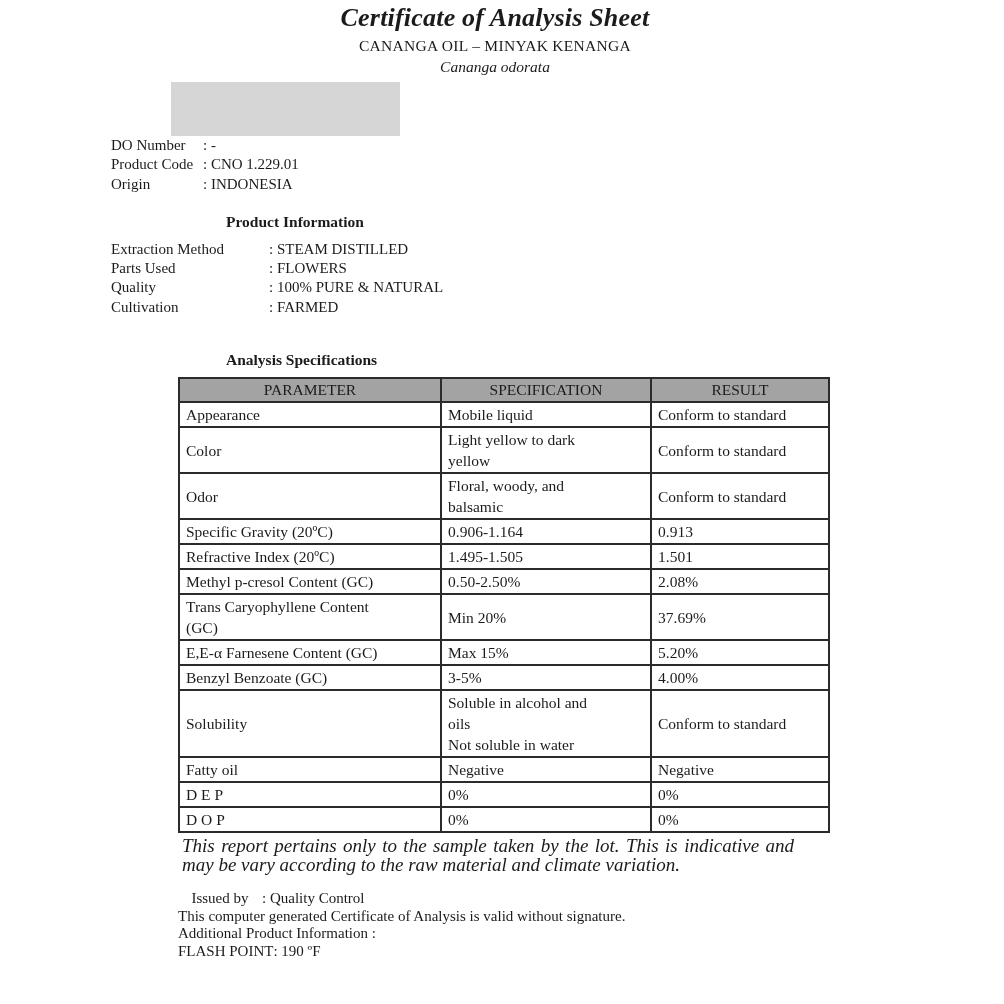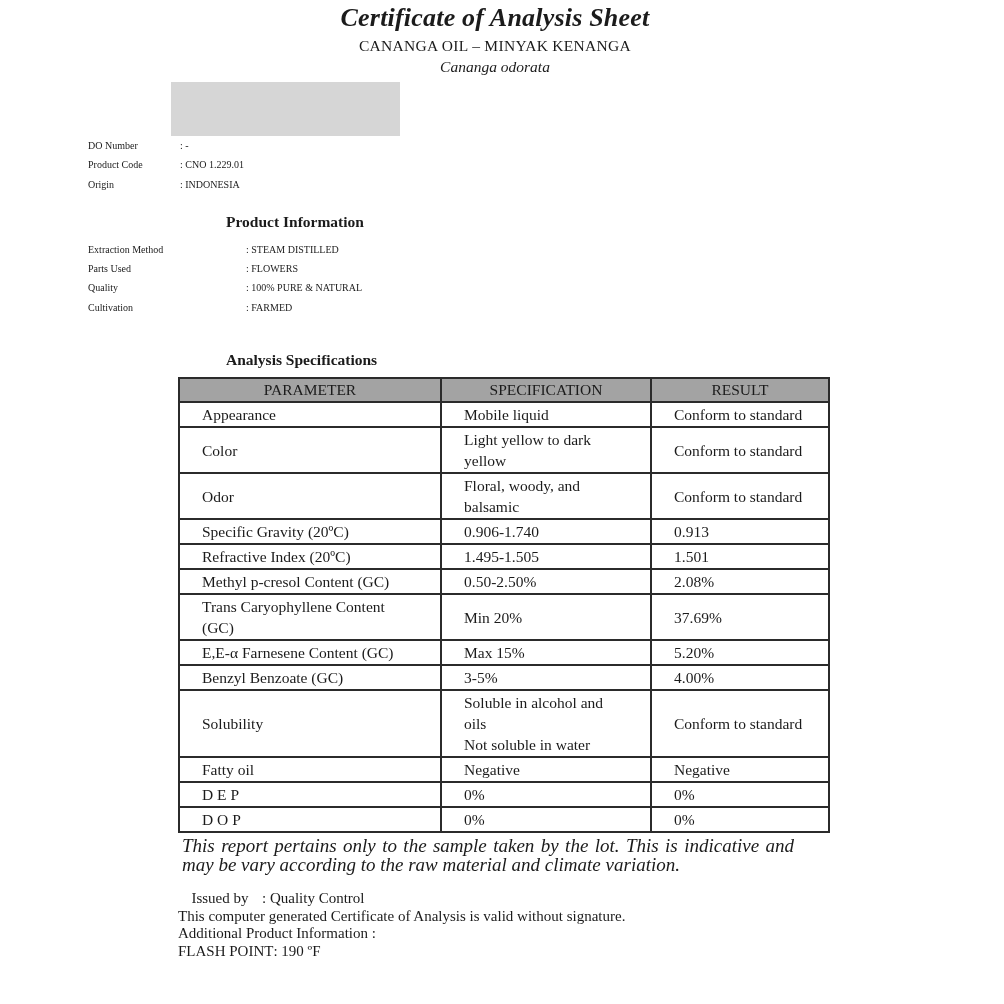--- a/index.html
+++ b/index.html
@@ -18,21 +18,21 @@
     margin: 0; font-size: 26px; line-height: 31px;
     font-style: italic; font-weight: 600; letter-spacing: 0.2px;
   }
   .doc-subtitle { margin-top: 3px; font-size: 15.5px; line-height: 19px; letter-spacing: 0.3px; }
   .doc-botanical { margin-top: 2px; font-size: 15.5px; line-height: 19px; font-style: italic; }
 
   
   .logo-box { margin: 6px 0 0 171px; width: 229px; height: 54px; background: #d6d6d6; }
 
   
-  .info-block { margin-left: 88px; font-size: 10px; font-family: Liberation Serif, serif; }
+  .info-block { margin-left: 111px; font-size: 15px; font-family: Liberation Serif, serif; }
   .info-row { display: flex; line-height: 19.3px; }
   .info-row .lbl { flex: 0 0 auto; }
   .order .lbl { min-width: 92px; }
   .prod .lbl { min-width: 158px; }
 
   .section-heading {
     margin: 18px 0 0 226px; font-size: 15.5px; line-height: 20px; font-weight: bold;
   }
   .prod { margin-top: 8px; }
   .spec-heading { margin-top: 33px; }
@@ -48,21 +48,21 @@
   table.coa th, table.coa td { border: 2px solid #2b2b2b; }
   table.coa th {
     background: #a3a3a3;
     font-weight: normal;
     text-align: center;
     height: 24px;
     padding: 0 4px;
     line-height: 20px;
   }
   table.coa td {
-    padding: 1px 22px;
+    padding: 1px 6px;
     vertical-align: middle;
     white-space: pre-line;
     line-height: 21px;
   }
   .col-param { width: 262px; }
   .col-spec { width: 210px; }
   .col-result { width: 178px; }
 
   
   .note-block { margin: 3px 0 0 178px; }
@@ -155,21 +155,21 @@
         <td>Conform to standard</td>
       </tr>
       <tr>
         <td>Odor</td>
         <td>Floral, woody, and
 balsamic</td>
         <td>Conform to standard</td>
       </tr>
       <tr>
         <td>Specific Gravity (20ºC)</td>
-        <td>0.906-1.740</td>
+        <td>0.906-1.164</td>
         <td>0.913</td>
       </tr>
       <tr>
         <td>Refractive Index (20ºC)</td>
         <td>1.495-1.505</td>
         <td>1.501</td>
       </tr>
       <tr>
         <td>Methyl p-cresol Content (GC)</td>
         <td>0.50-2.50%</td>

